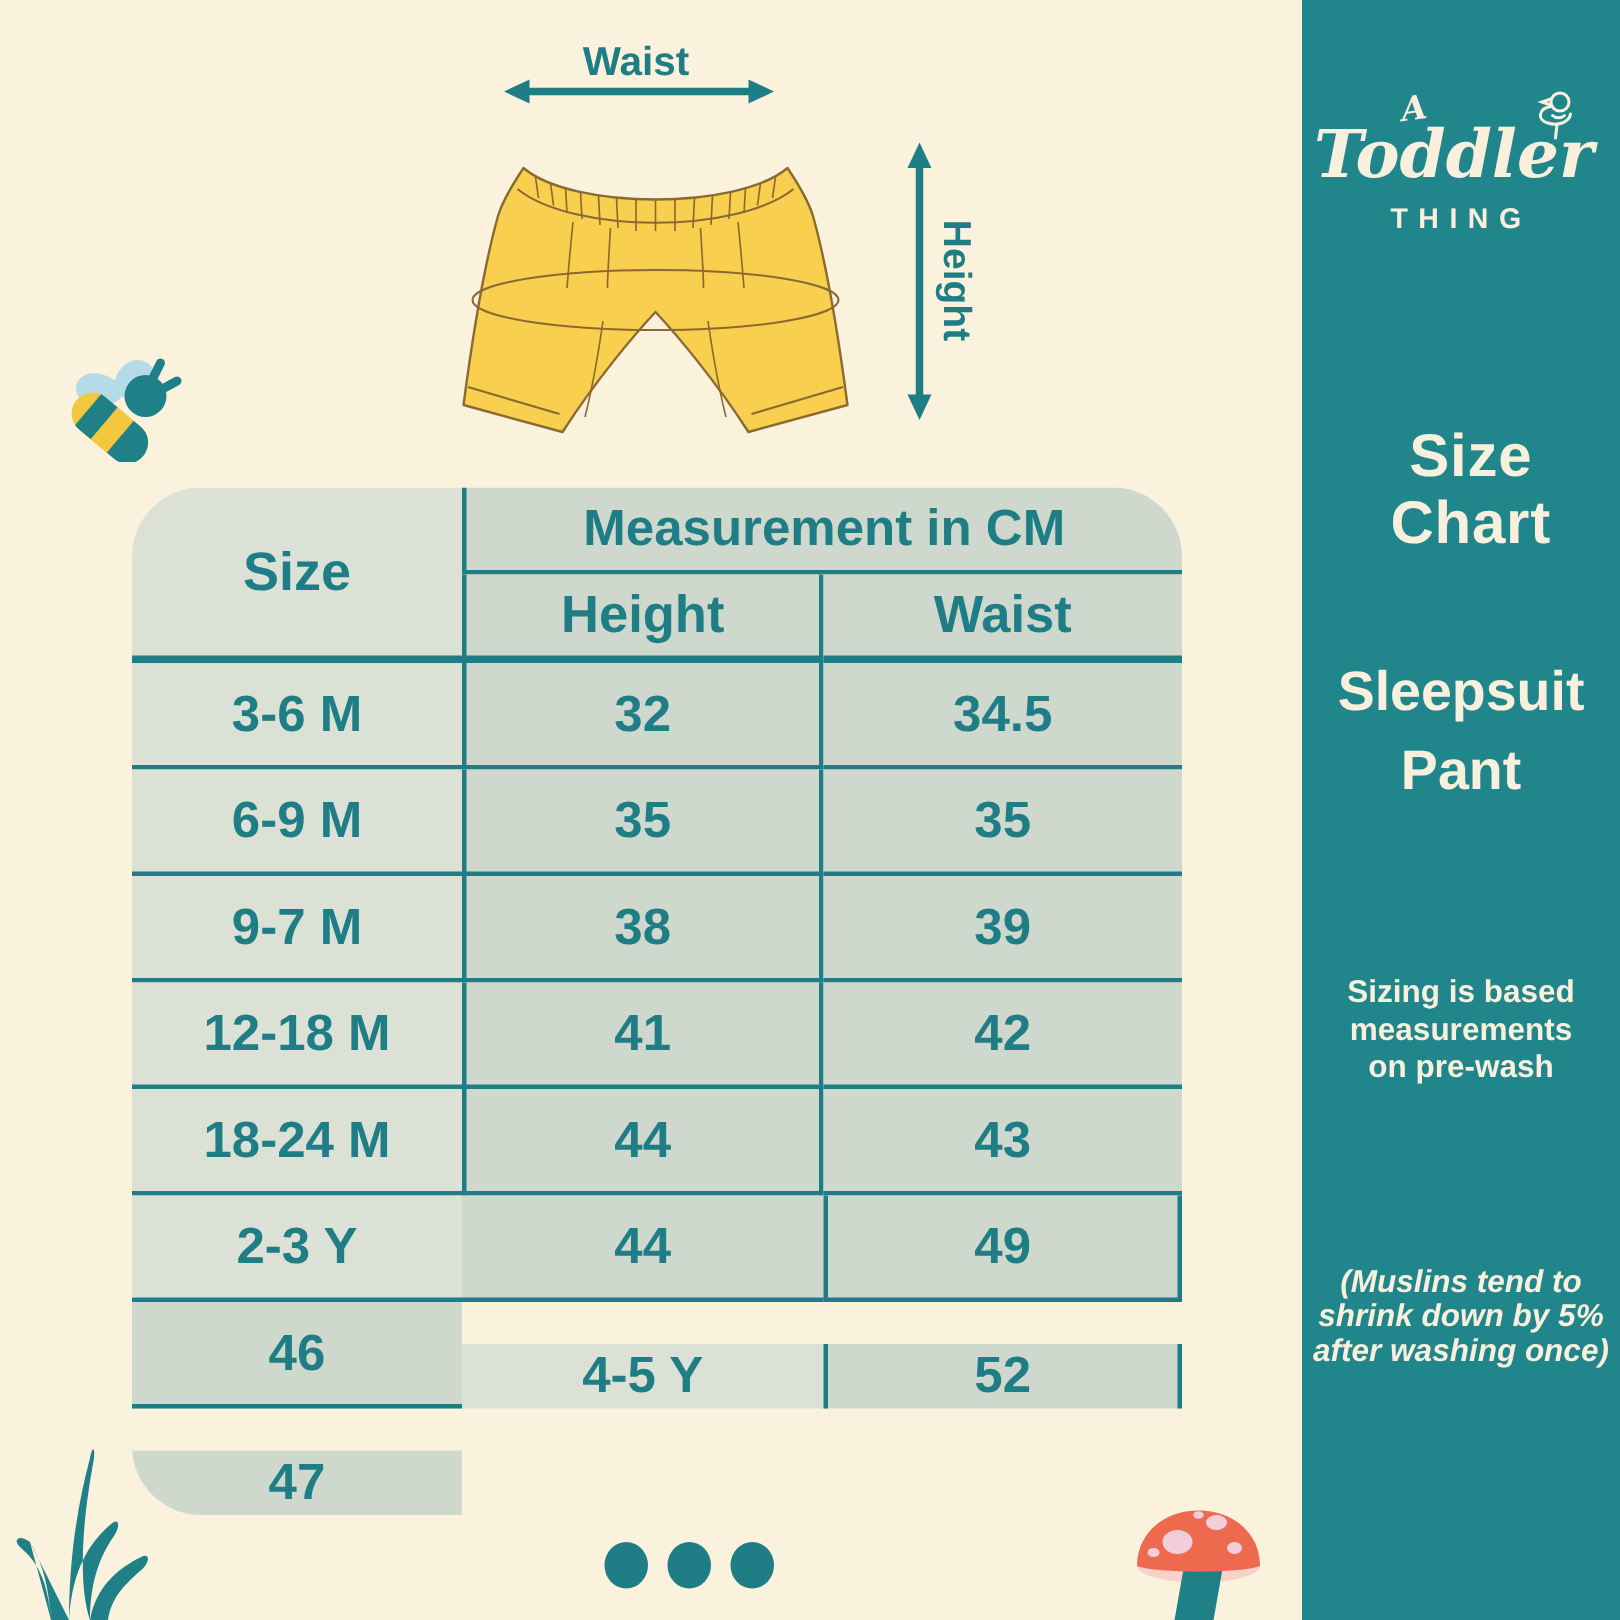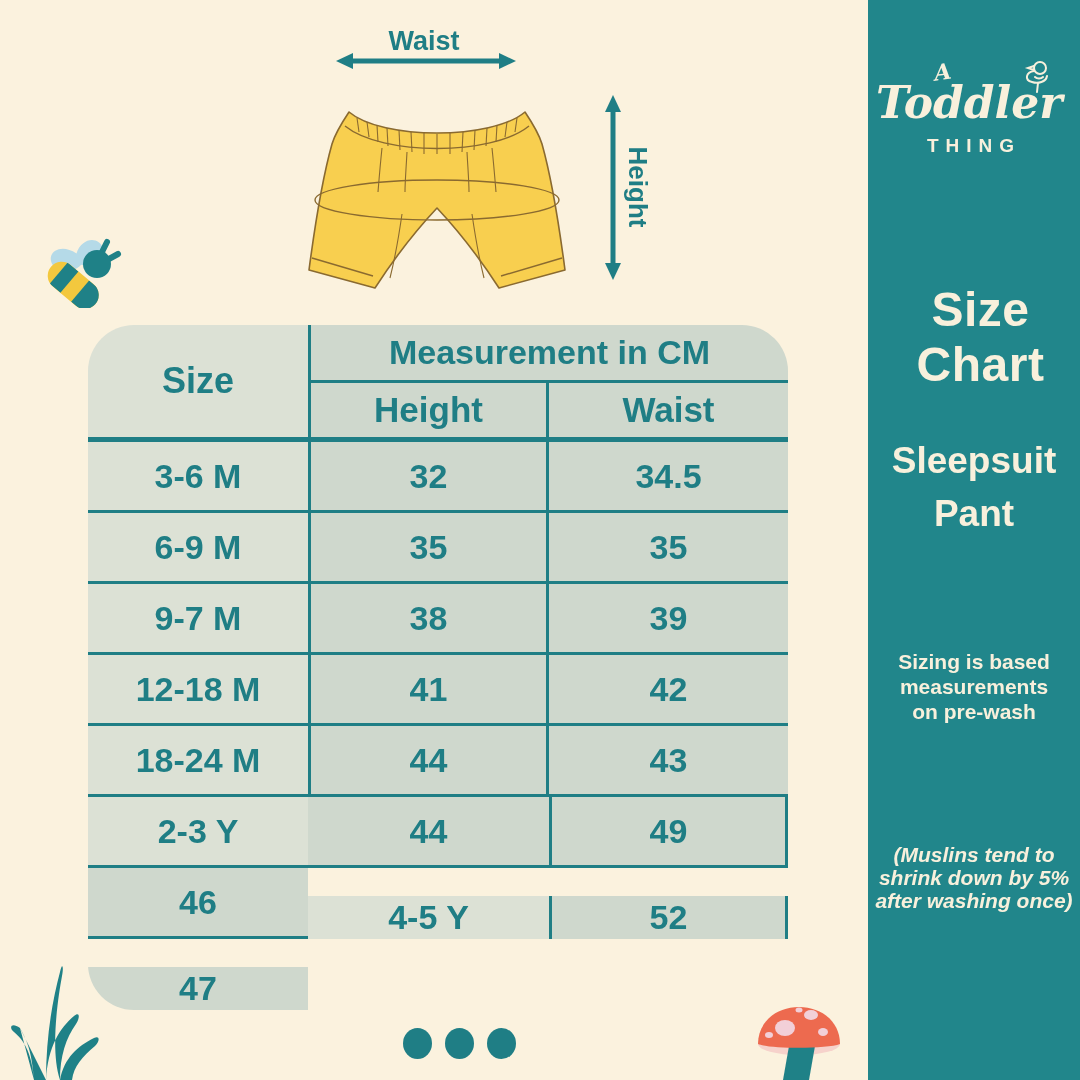--- a/index.html
+++ b/index.html
@@ -16,21 +16,21 @@
   html,body{background:#777;}
   .canvas{
     position:relative;width:1080px;height:1080px;background:var(--cream);
     font-family:"Liberation Sans", sans-serif;overflow:hidden;margin:0 auto;
   }
 
   
   .sidebar{position:absolute;left:868px;top:0;width:212px;height:1080px;
     background:var(--sidebar);color:var(--cream-text);text-align:center;}
   .logo{position:absolute;top:52px;left:50%;transform:translateX(-50%);}
-  .side-title{position:absolute;top:282px;width:100%;font-size:48px;font-weight:bold;letter-spacing:.5px;padding-left:13px;}
+  .side-title{position:absolute;top:282px;width:100%;font-size:40px;font-weight:bold;letter-spacing:.5px;padding-left:13px;}
   .side-product{position:absolute;top:434px;width:100%;font-size:37px;font-weight:bold;line-height:53px;}
   .side-note1{position:absolute;top:649px;width:100%;font-size:21px;font-weight:600;line-height:25px;}
   .side-note2{position:absolute;top:843px;width:100%;font-size:21px;font-weight:600;line-height:23px;font-style:italic;}
   .side-note1 span,.side-note2 span,.side-product span{display:block;}
 
   
   .waist-label{position:absolute;left:424px;top:26px;transform:translateX(-50%);
     color:var(--teal);font-size:27px;font-weight:bold;}
   .waist-arrow{position:absolute;left:336px;top:52px;}
   .height-arrow{position:absolute;left:604px;top:95px;}

